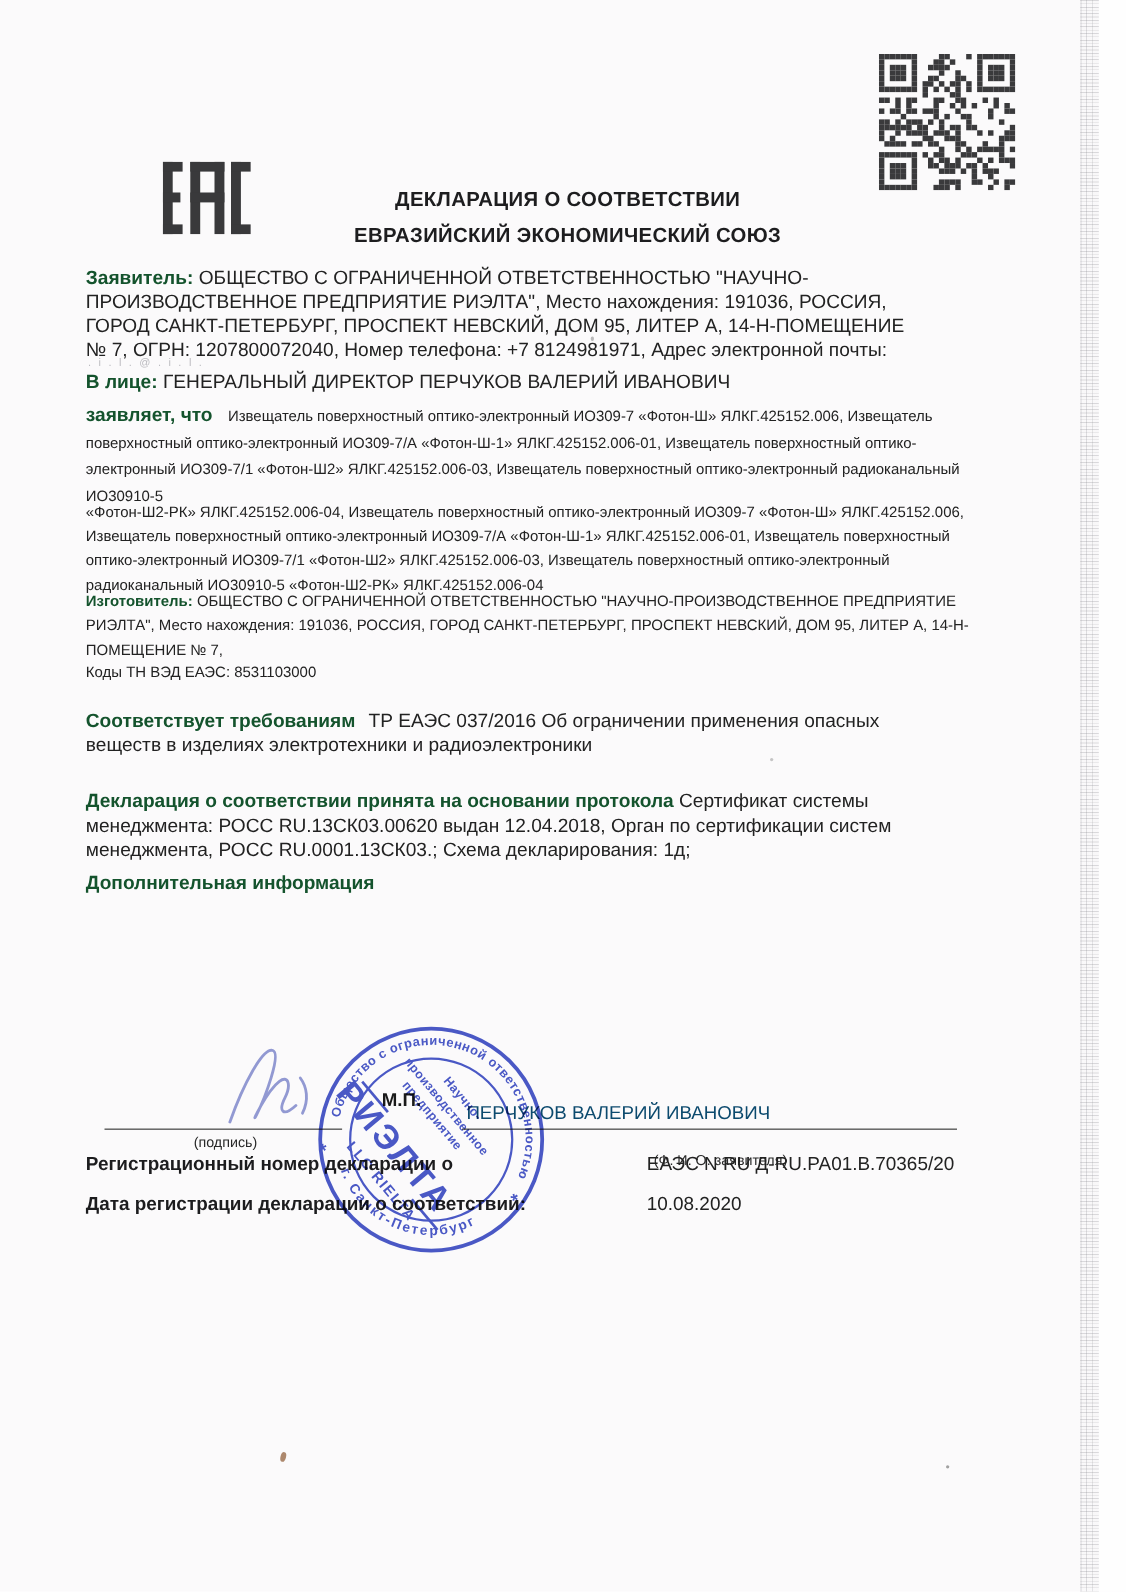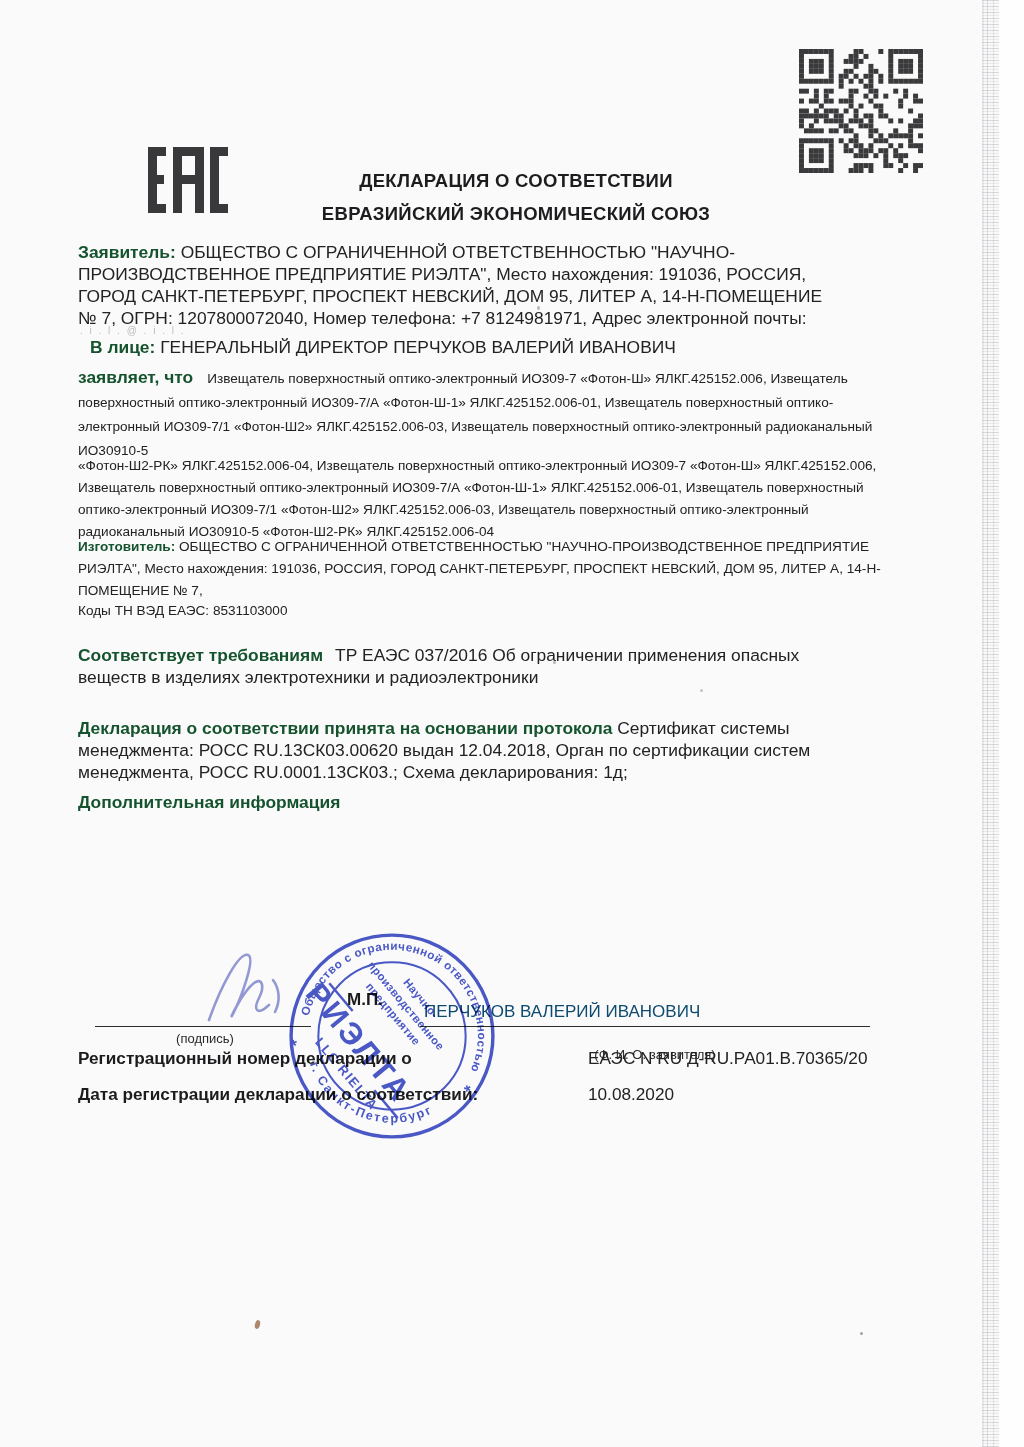--- a/index.html
+++ b/index.html
@@ -368,21 +368,21 @@
     <div class="title-line">ДЕКЛАРАЦИЯ О СООТВЕТСТВИИ</div>
     <div class="title-line">ЕВРАЗИЙСКИЙ ЭКОНОМИЧЕСКИЙ СОЮЗ</div>
   </div>
 
   <p class="par" style="top:241px;width:818px;"><b class="lbl">Заявитель:</b><span class="pl"> ОБЩЕСТВО С ОГРАНИЧЕННОЙ ОТВЕТСТВЕННОСТЬЮ "НАУЧНО-
 ПРОИЗВОДСТВЕННОЕ ПРЕДПРИЯТИЕ РИЭЛТА", Место нахождения: 191036, РОССИЯ,
 ГОРОД САНКТ-ПЕТЕРБУРГ, ПРОСПЕКТ НЕВСКИЙ, ДОМ 95, ЛИТЕР А, 14-Н-ПОМЕЩЕНИЕ
 № 7, ОГРН: 1207800072040, Номер телефона: +7 8124981971, Адрес электронной почты:</span></p>
   <div class="remnant">. i . l . @ . i . l .</div>
 
-  <p class="par" style="top:336px;width:818px;margin-left:12px;"><b class="lbl">В лице:</b> <span>ГЕНЕРАЛЬНЫЙ ДИРЕКТОР ПЕРЧУКОВ ВАЛЕРИЙ ИВАНОВИЧ</span></p>
+  <p class="par" style="top:336px;width:818px;"><b class="lbl">В лице:</b> <span>ГЕНЕРАЛЬНЫЙ ДИРЕКТОР ПЕРЧУКОВ ВАЛЕРИЙ ИВАНОВИЧ</span></p>
 
   <p class="par" style="top:366px;width:833px;"><b class="lbl">заявляет, что</b><span class="small pl gap">Извещатель поверхностный оптико-электронный ИО309-7 «Фотон-Ш» ЯЛКГ.425152.006, Извещатель
 поверхностный оптико-электронный ИО309-7/А «Фотон-Ш-1» ЯЛКГ.425152.006-01, Извещатель поверхностный оптико-
 электронный ИО309-7/1 «Фотон-Ш2» ЯЛКГ.425152.006-03, Извещатель поверхностный оптико-электронный радиоканальный
 ИО30910-5</span></p>
   <p class="par small" style="top:455px;width:833px;"><span class="pl">«Фотон-Ш2-РК» ЯЛКГ.425152.006-04, Извещатель поверхностный оптико-электронный ИО309-7 «Фотон-Ш» ЯЛКГ.425152.006,
 Извещатель поверхностный оптико-электронный ИО309-7/А «Фотон-Ш-1» ЯЛКГ.425152.006-01, Извещатель поверхностный
 оптико-электронный ИО309-7/1 «Фотон-Ш2» ЯЛКГ.425152.006-03, Извещатель поверхностный оптико-электронный
 радиоканальный ИО30910-5  «Фотон-Ш2-РК» ЯЛКГ.425152.006-04</span></p>
 

